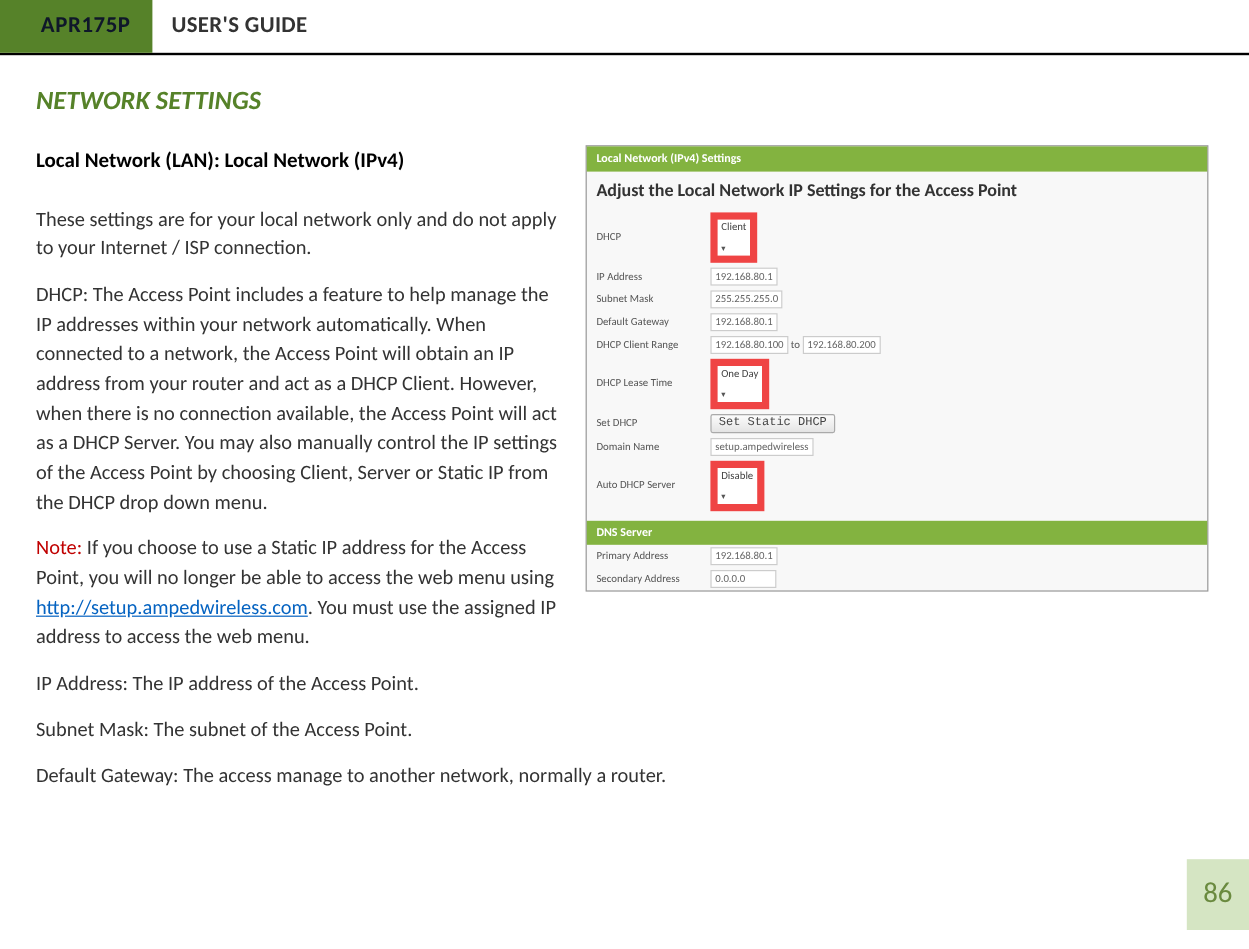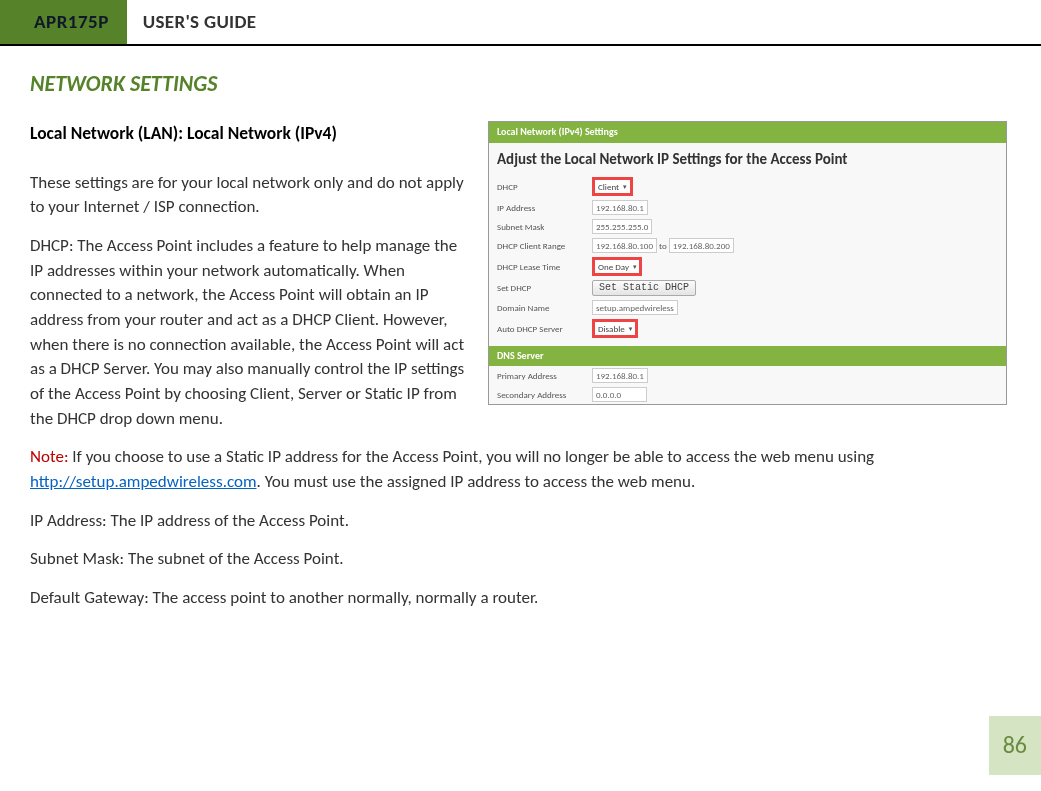--- a/index.html
+++ b/index.html
@@ -84,28 +84,29 @@
     border: 1px solid #ccc;
     background: #fff;
     padding: 0 3px;
     display: inline-block;
     min-width: 55px;
     font-size: 9px;
     color: #666;
     line-height: 13px;
   }
   .fig-sel {
-    border: 3px solid #ef4444;
+    border: 6px solid #ef4444;
     background: #fff;
     padding: 0 3px;
     display: inline-flex;
     gap: 4px;
     font-size: 9px;
     color: #444;
     line-height: 13px;
+    flex-direction: column;
   }
   .caret { font-size: 7px; color: #555; }
   .fig-btn {
     border: 1px solid #aaa;
     background: linear-gradient(#fcfcfc,#e4e4e4);
     padding: 0 6px;
     display: inline-block;
     font-size: 10px;
     color: #444;
     border-radius: 2px;
@@ -149,20 +150,24 @@
       </tr>
       <tr>
         <td class="lbl">IP Address</td>
         <td><span class="fig-inp">192.168.80.1</span></td>
       </tr>
       <tr>
         <td class="lbl">Subnet Mask</td>
         <td><span class="fig-inp">255.255.255.0</span></td>
       </tr>
       <tr>
+        <td class="lbl">Default Gateway</td>
+        <td><span class="fig-inp">192.168.80.1</span></td>
+      </tr>
+      <tr>
         <td class="lbl">DHCP Client Range</td>
         <td>
           <span class="fig-inp">192.168.80.100</span>
           <span>to</span>
           <span class="fig-inp">192.168.80.200</span>
         </td>
       </tr>
       <tr>
         <td class="lbl">DHCP Lease Time</td>
         <td><span class="fig-sel">
@@ -207,18 +212,18 @@
   <p class="body-text">These settings are for your local network only and do not apply to your Internet / ISP connection.</p>
 
   <p class="body-text">DHCP: The Access Point includes a feature to help manage the IP addresses within your network automatically. When connected to a network, the Access Point will obtain an IP address from your router and act as a DHCP Client. However, when there is no connection available, the Access Point will act as a DHCP Server. You may also manually control the IP settings of the Access Point by choosing Client, Server or Static IP from the DHCP drop down menu.</p>
 
   <p class="body-text">
     <span class="note-label">Note:</span><span> If you choose to use a Static IP address for the Access Point, you will no longer be able to access the web menu using </span><a class="link">http://setup.ampedwireless.com</a><span>.  You must use the assigned IP address to access the web menu.</span>
   </p>
 
   <p class="body-text">IP Address: The IP address of the Access Point.</p>
   <p class="body-text">Subnet Mask: The subnet of the Access Point.</p>
-  <p class="body-text">Default Gateway: The access point to another normally, normally a router.</p>
+  <p class="body-text">Default Gateway: The access manage to another network, normally a router.</p>
 
   <div class="clear"></div>
 </div>
 
 <div class="page-corner">86</div>
 
 </body></html>

